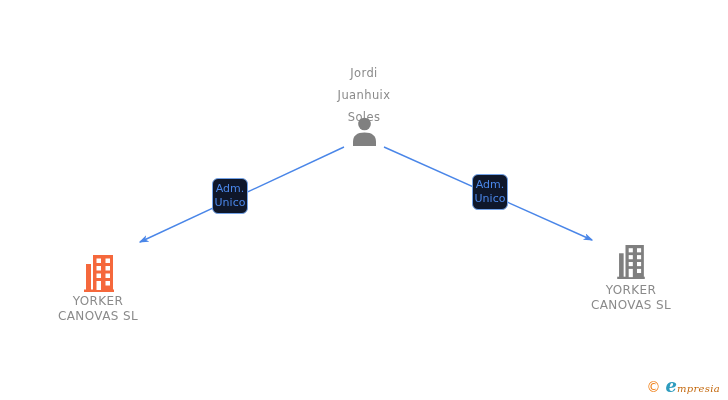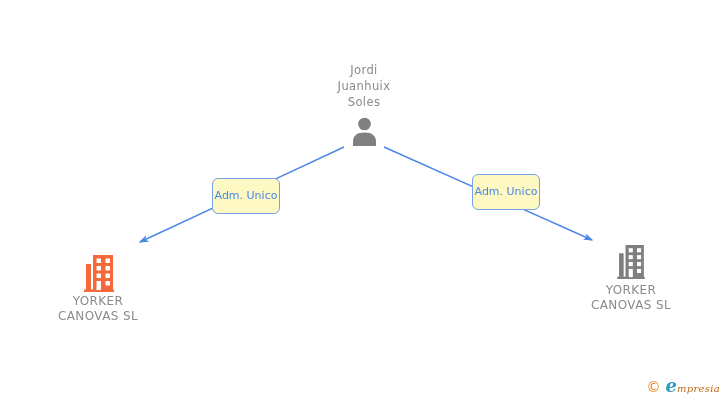--- a/index.html
+++ b/index.html
@@ -29,35 +29,35 @@
     letter-spacing: 0.4px;
   }
   .person-name {
     position: absolute;
     left: 324px; top: 62px;
     width: 80px;
     z-index: 2;
     text-align: center;
     color: #8a8a8a;
     font-size: 11.5px;
-    line-height: 16px;
+    line-height: 22px;
     letter-spacing: 0.4px;
   }
   .person-icon-wrap {
     position: absolute;
     left: 351px; top: 117px;
     width: 27px; height: 29px;
     z-index: 2;
   }
   .edge-label {
     position: absolute;
     z-index: 3;
-    width: 68px; height: 36px;
+    width: 36px; height: 36px;
     box-sizing: border-box;
-    background: #fef9c3;
+    background: #0f172a;
     border: 1.5px solid #74a3e8;
     border-radius: 6px;
     color: #4a86e8;
     font-size: 11px;
     line-height: 14px;
     display: flex;
     align-items: center;
     justify-content: center;
     text-align: center;
   }

